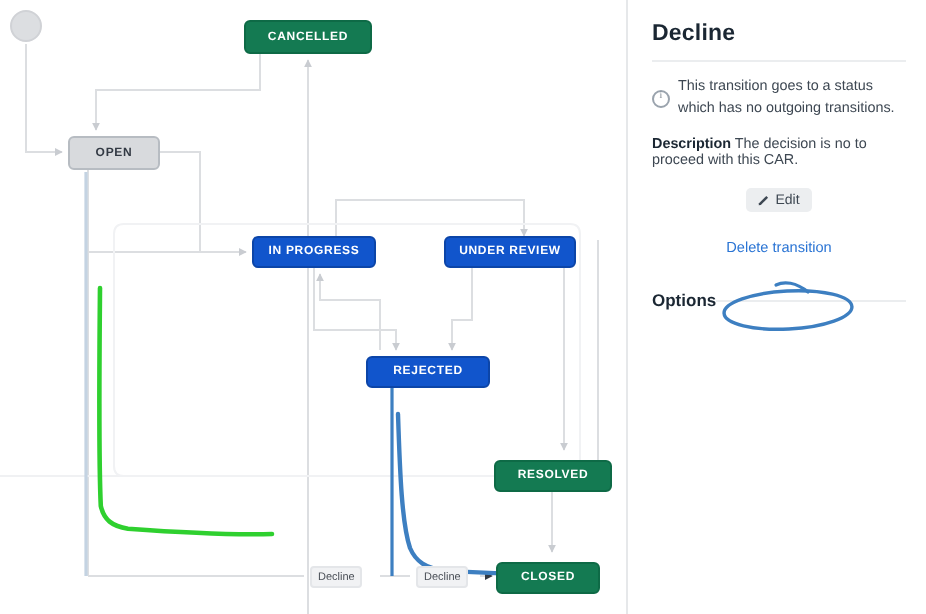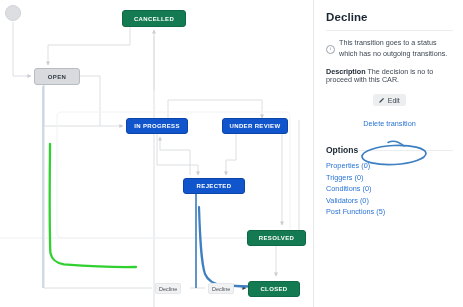--- a/index.html
+++ b/index.html
@@ -221,27 +221,20 @@
         <span>Edit</span>
       </button>
       <span class="del-link">Delete transition</span>
     </div>
 
     <div class="opt-head">
       <span>Options</span>
       <span class="rule"></span>
     </div>
 
-    <div>
-      <div class="opt-item">Properties (0)</div>
-      <div class="opt-item">Triggers (0)</div>
-      <div class="opt-item">Conditions (0)</div>
-      <div class="opt-item">Validators (0)</div>
-      <div class="opt-item">Post Functions (5)</div>
-    </div>
   </div>
 
   <svg id="annot">
     <ellipse cx="394" cy="155" rx="32" ry="9.5" stroke="#3d7fc1" stroke-width="1.7" fill="none" transform="rotate(-3 394 155)"></ellipse>
     <path d="M404,146 C398,141 392,140.5 388,142.5" stroke="#3d7fc1" stroke-width="1.6" fill="none" stroke-linecap="round"></path>
   </svg>
 
 </div>
 
 </body></html>

